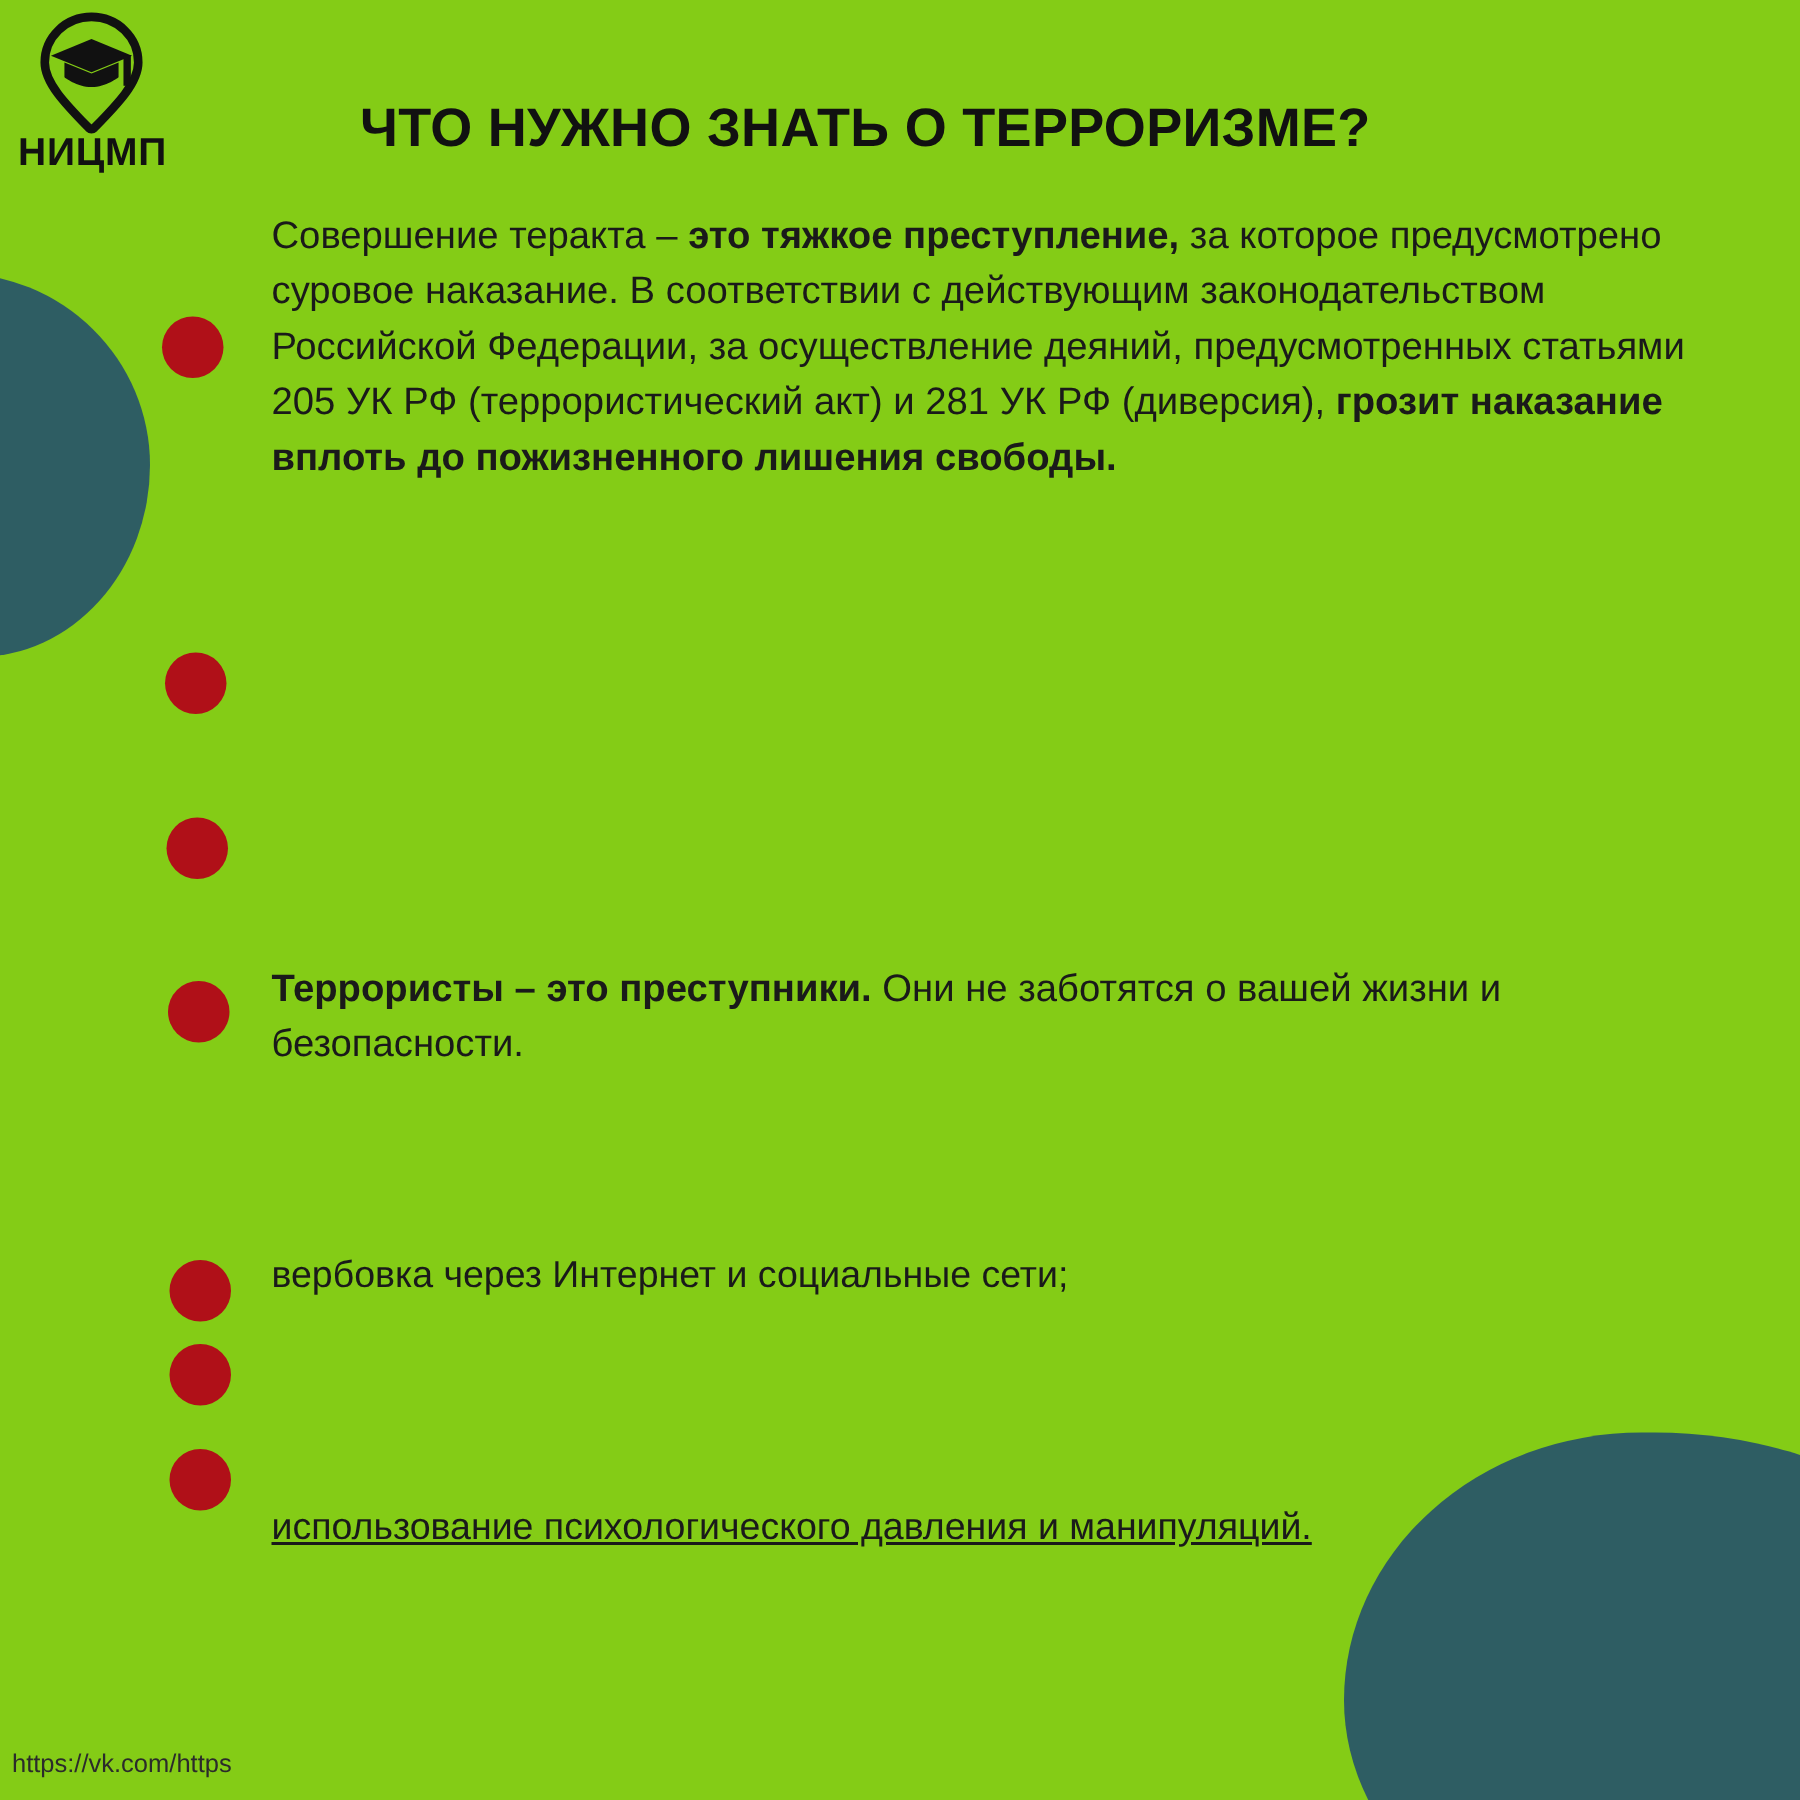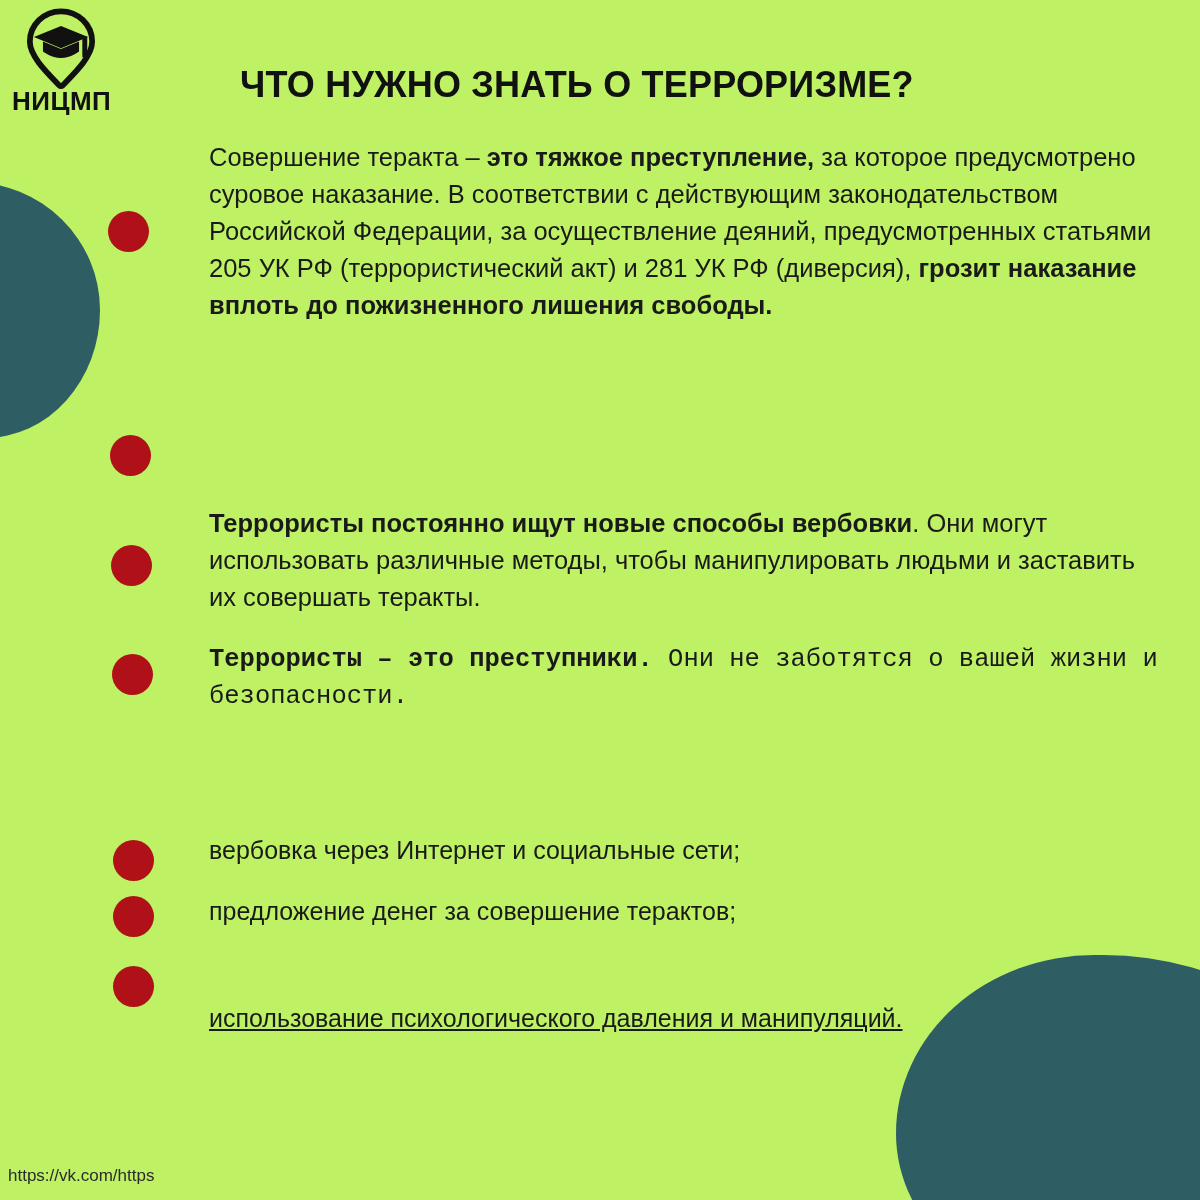--- a/index.html
+++ b/index.html
@@ -10,21 +10,21 @@
     width: 1200px;
     height: 1200px;
     background: #dcdcdc;
     font-family: "Liberation Sans", sans-serif;
     overflow: hidden;
   }
   .poster {
     position: relative;
     width: 1200px;
     height: 1200px;
-    background: #bef264;
+    background: #84cc16;
     overflow: hidden;
   }
 
   
   .blob {
     position: absolute;
     background: #2e5d63;
     z-index: 0;
   }
   .blob-left {
@@ -99,21 +99,20 @@
 
   
   .para {
     position: absolute;
     left: 181px;
     z-index: 2;
     color: #1a1a1a;
     font-size: 25.5px;
     line-height: 37px;
     width: 950px;
-    margin-left: 28px;
   }
   .para b {
     font-weight: 700;
   }
   .para-list {
     font-size: 25px;
     line-height: 37px;
   }
 
   
@@ -145,30 +144,28 @@
   </div>
 
   <div class="heading heading-1">ЧТО НУЖНО ЗНАТЬ О ТЕРРОРИЗМЕ?</div>
 
   <div class="dot" style="left:108px; top:211px;"></div>
   <div class="para" style="top:139px;"><span><span>Совершение теракта – </span><b>это тяжкое преступление,</b><span> за которое предусмотрено суровое наказание. В соответствии с действующим законодательством Российской Федерации, за осуществление деяний, предусмотренных статьями 205 УК РФ (террористический акт) и 281 УК РФ (диверсия), </span><b>грозит наказание вплоть до пожизненного лишения свободы.</b></span></div>
 
   <div class="dot" style="left:110px; top:435px;"></div>
 
   <div class="dot" style="left:111px; top:545px;"></div>
-  <div class="para" style="top:505px;"><span><b>Террористы постоянно ищут новые способы вербовки</b><span>. Они могут использовать различные методы, чтобы манипулировать людьми и заставить их совершать теракты.</span></span></div>
 
   <div class="dot" style="left:112px; top:654px;"></div>
-  <div class="para" style="top:641px;font-family:Liberation Mono, monospace;"><span><b>Террористы – это преступники.</b><span> Они не заботятся о вашей жизни и безопасности.</span></span></div>
+  <div class="para" style="top:641px;"><span><b>Террористы – это преступники.</b><span> Они не заботятся о вашей жизни и безопасности.</span></span></div>
 
 
   <div class="dot" style="left:113px; top:840px;"></div>
   <div class="para para-list" style="top:832px;"><span><span>вербовка через Интернет и социальные сети;</span></span></div>
 
   <div class="dot" style="left:113px; top:896px;"></div>
-  <div class="para para-list" style="top:893px;"><span><span>предложение денег за совершение терактов;</span></span></div>
 
   <div class="dot" style="left:113px; top:966px;"></div>
   <div class="para para-list" style="top:1000px; width:700px;text-decoration:underline;"><span><span>использование психологического давления и манипуляций.</span></span></div>
 
   <div class="footer-url">https://vk.com/https</div>
 
 </div>
 
 </body></html>

